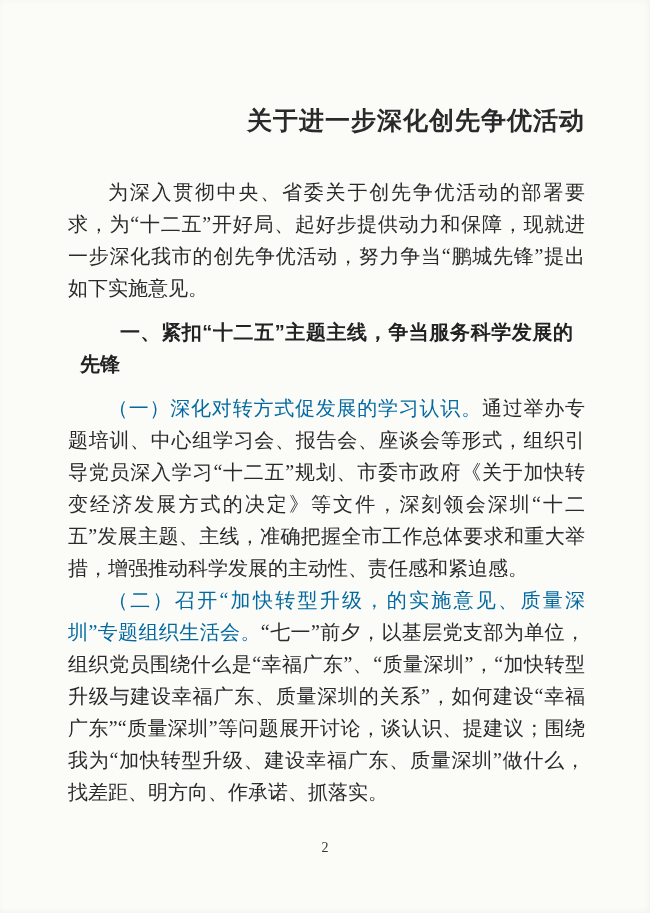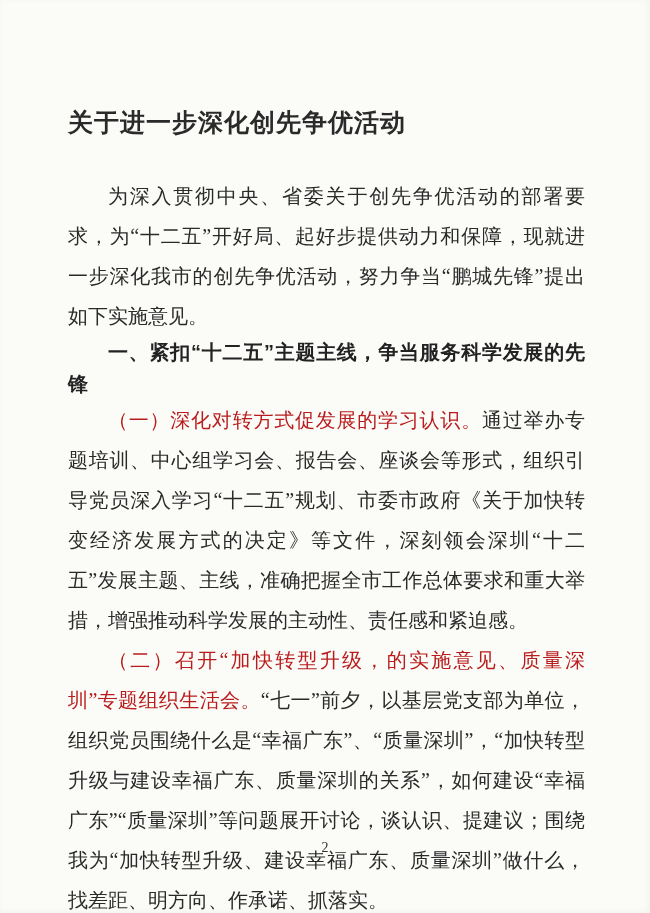--- a/index.html
+++ b/index.html
@@ -22,49 +22,50 @@
     position: absolute;
     left: 68px;
     top: 0;
     width: 517px;
   }
   .doc-title {
     margin: 104px 0 34px 0;
     font-size: 25px;
     line-height: 38px;
     font-weight: 700;
-    text-align: left;
+    text-align: right;
     letter-spacing: 1px;
+    font-family: Liberation Mono, monospace;
   }
   .title-line {
     display: block;
   }
   .para {
     margin: 0;
     font-size: 20px;
-    line-height: 40px;
+    line-height: 32px;
     text-align: justify;
     text-justify: inter-character;
     text-indent: 2em;
     letter-spacing: 0;
   }
   .section-heading {
-    margin: 0;
+    margin: 12px;
     font-size: 20px;
     line-height: 32px;
     font-weight: 700;
     font-family: "Liberation Sans", "DejaVu Sans", sans-serif;
     text-indent: 2em;
     text-align: justify;
     text-justify: inter-character;
     color: #222;
   }
   .lead-sentence {
     
-    color: #b91c1c;
+    color: #0369a1;
   }
   .page-number {
     position: absolute;
     left: 0;
     right: 0;
     top: 840px;
     text-align: center;
     font-size: 14px;
     color: #333;
     font-family: "Liberation Serif", "DejaVu Serif", serif;

